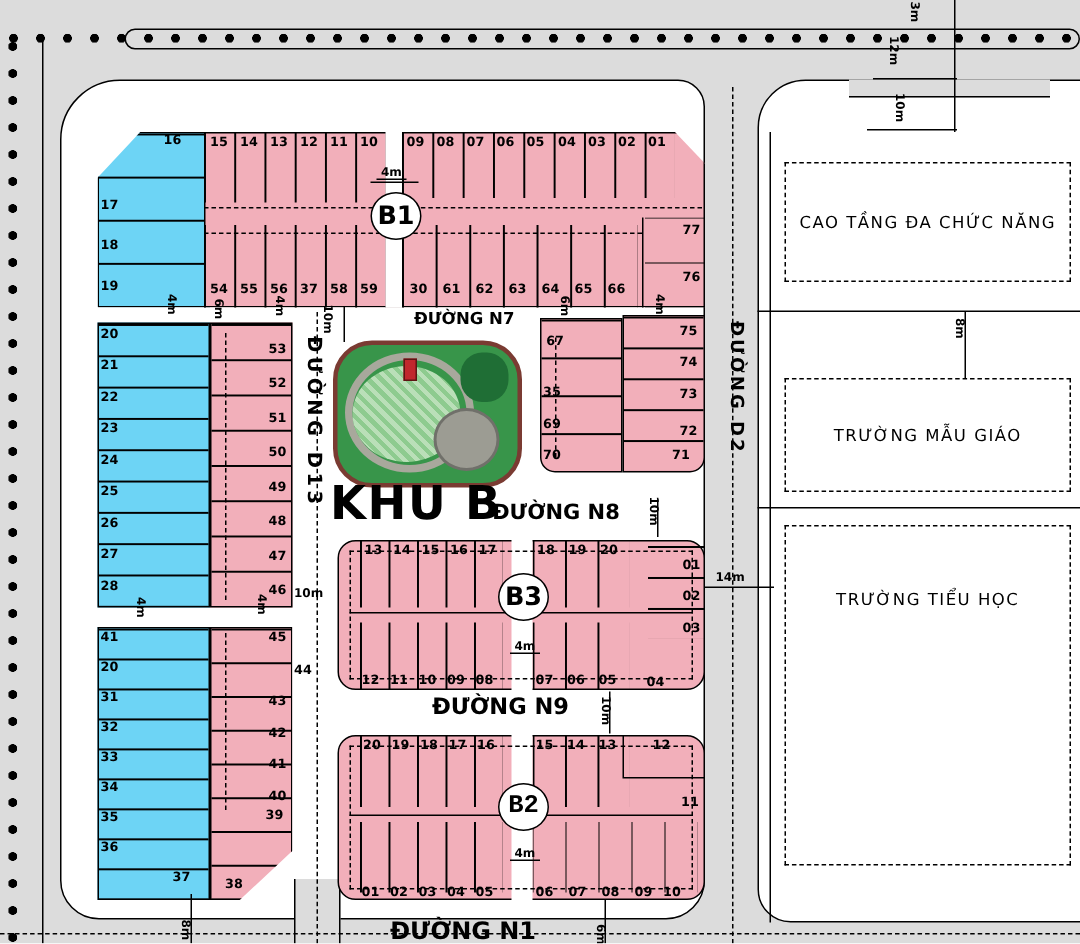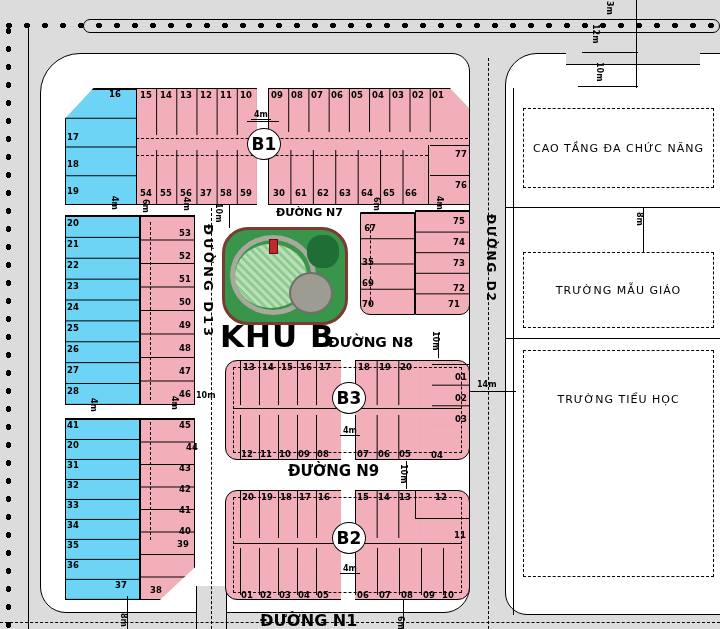--- a/index.html
+++ b/index.html
@@ -130,21 +130,21 @@
   <div class="street-label" style="left:328px;top:334px;font-size:14px;">ĐƯỜNG N8</div>
   <div class="street-label" style="left:288px;top:462px;font-size:15px;">ĐƯỜNG N9</div>
   <div class="street-label" style="left:260px;top:611px;font-size:16px;">ĐƯỜNG N1</div>
   <div class="street-label vlabel" style="left:216px;top:224px;font-size:13px;letter-spacing:3px;">ĐƯỜNG D13</div>
   <div class="street-label vlabel" style="left:498px;top:214px;font-size:12px;letter-spacing:2px;">ĐƯỜNG D2</div>
 
   <div class="street-label" style="left:220px;top:318px;font-size:31px;letter-spacing:1px;">KHU B</div>
 
   <div class="block-circle" style="left:247px;top:128px;">B1</div>
   <div class="block-circle" style="left:332px;top:382px;">B3</div>
-  <div class="block-circle" style="left:332px;top:522px;">B2</div>
+  <div class="block-circle" style="left:332px;top:522px;font-family:Liberation Mono, monospace;">B2</div>
 
   <div id="gen-labels">
       <span class="lot-num" style="left: 138px; top: 91px;">15</span>
       <span class="lot-num" style="left: 158px; top: 91px;">14</span>
       <span class="lot-num" style="left: 178px; top: 91px;">13</span>
       <span class="lot-num" style="left: 198px; top: 91px;">12</span>
       <span class="lot-num" style="left: 218px; top: 91px;">11</span>
       <span class="lot-num" style="left: 238px; top: 91px;">10</span>
       <span class="lot-num" style="left: 269px; top: 91px;">09</span>
       <span class="lot-num" style="left: 289px; top: 91px;">08</span>
@@ -194,21 +194,21 @@
       <span class="lot-num" style="left: 65px; top: 421px;">41</span>
       <span class="lot-num" style="left: 65px; top: 441px;">20</span>
       <span class="lot-num" style="left: 65px; top: 461px;">31</span>
       <span class="lot-num" style="left: 65px; top: 481px;">32</span>
       <span class="lot-num" style="left: 65px; top: 501px;">33</span>
       <span class="lot-num" style="left: 65px; top: 521px;">34</span>
       <span class="lot-num" style="left: 65px; top: 541px;">35</span>
       <span class="lot-num" style="left: 65px; top: 561px;">36</span>
       <span class="lot-num" style="left: 65px; top: 581px; margin-left: 48px;">37</span>
       <span class="lot-num" style="left: 177px; top: 421px;">45</span>
-      <span class="lot-num" style="left: 184px; top: 443px;">44</span>
+      <span class="lot-num" style="left: 194px; top: 443px;">44</span>
       <span class="lot-num" style="left: 177px; top: 464px;">43</span>
       <span class="lot-num" style="left: 177px; top: 485px;">42</span>
       <span class="lot-num" style="left: 177px; top: 506px;">41</span>
       <span class="lot-num" style="left: 177px; top: 527px;">40</span>
       <span class="lot-num" style="left: 175px; top: 540px;">39</span>
       <span class="lot-num" style="left: 148px; top: 586px;">38</span>
       <span class="lot-num" style="left: 360px; top: 224px; text-align: right;">67</span>
       <span class="lot-num" style="left: 360px; top: 258px;">35</span>
       <span class="lot-num" style="left: 360px; top: 279px;">69</span>
       <span class="lot-num" style="left: 360px; top: 300px;">70</span>

